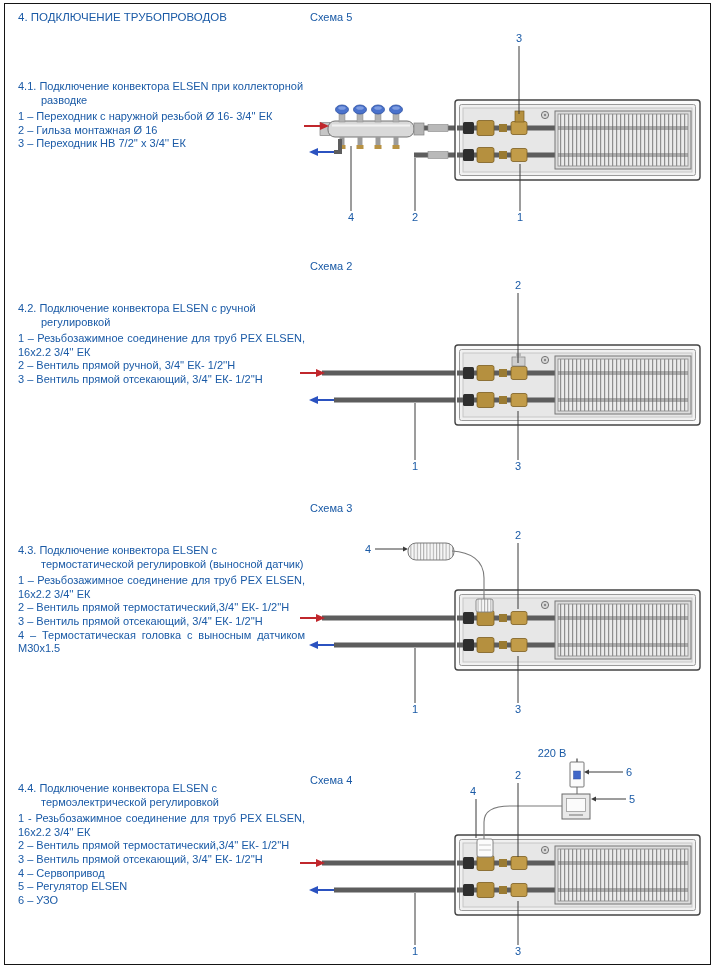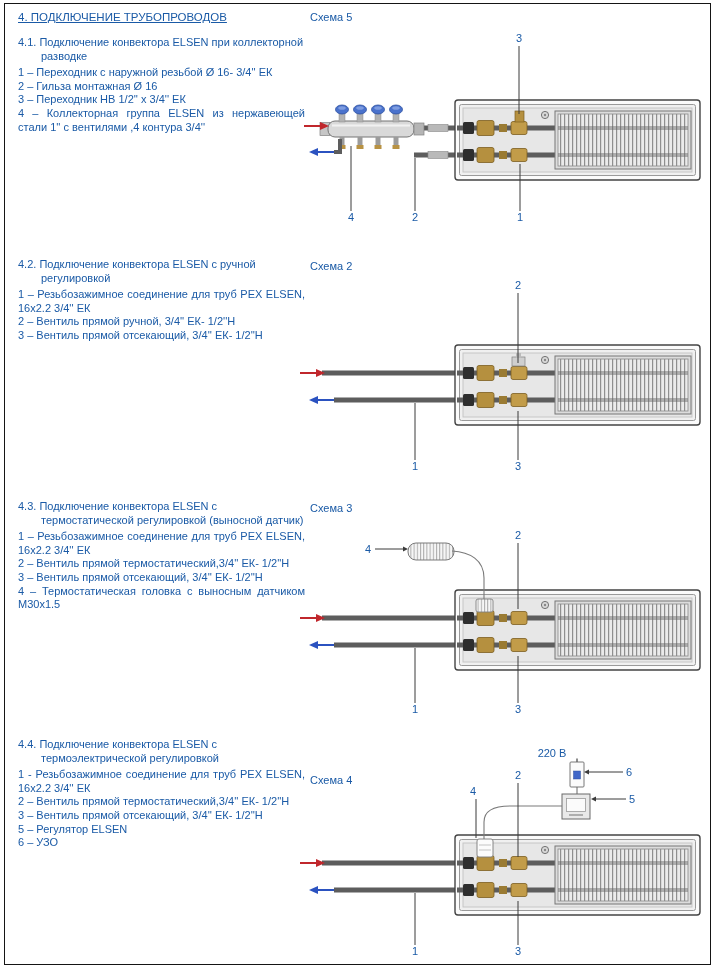--- a/index.html
+++ b/index.html
@@ -1,45 +1,44 @@
 <!DOCTYPE html>
 <html><head>
 <meta charset="utf-8">
 <style>
   :root{ --blue:#1a5aa6; }
   *{ margin:0; padding:0; box-sizing:border-box; }
   html,body{ background:#ffffff; }
   body{ width:715px; height:968px; font-family:"Liberation Sans", sans-serif; }
   .page{ position:relative; width:715px; height:968px; background:#fff; overflow:hidden; }
   .frame{ position:absolute; left:4px; top:3px; right:4px; bottom:3px; border:1.5px solid #151515; }
-  .doc-title{ position:absolute; left:18px; top:11px; font-size:11.5px; color:var(--blue);text-decoration:underline; }
+  .doc-title{ position:absolute; left:18px; top:11px; font-size:11.5px; color:var(--blue); }
   .sec{ position:absolute; left:18px; width:287px; color:var(--blue); font-size:11px; line-height:13.6px; }
-  .sec-heading{ padding-left:23px; text-indent:-23px; margin-bottom:3px; }
+  .sec-heading{ padding-left:23px; text-indent:-23px; margin-bottom:3px;margin-top:44px; }
   .sec-item{ text-align:justify; }
   .schema-label{ position:absolute; left:310px; font-size:11px; color:var(--blue); }
   svg.diagrams{ position:absolute; left:0; top:0; }
   .callout-num{ font-family:"Liberation Sans",sans-serif; font-size:11px; fill:var(--blue); text-anchor:middle; }
   .leader{ stroke:#3b3b3b; stroke-width:1; fill:none; }
   .pipe{ stroke:#5d5d5d; stroke-width:5; }
   .wire{ stroke:#7a7a7a; stroke-width:1.1; fill:none; }
 </style>
 </head>
 <body>
 
 <div class="page">
   <div class="frame"></div>
 
   <div class="doc-title">4. ПОДКЛЮЧЕНИЕ ТРУБОПРОВОДОВ</div>
 
   <section class="sec" style="top:36px">
     <div class="sec-heading">4.1. Подключение конвектора ELSEN при коллекторной разводке</div>
     <div class="sec-item">1 – Переходник с наружной резьбой Ø 16- 3/4'' ЕК</div>
     <div class="sec-item">2 – Гильза монтажная Ø 16</div>
-    <div class="sec-item">3 – Переходник НВ  1/2'' х 3/4'' ЕК</div>
-    <div class="sec-item">4 – Коллекторная группа ELSEN из нержавеющей стали 1'' с вентилями ,4 контура 3/4''</div>
+    <div class="sec-item">3 – Переходник НВ  7/2'' х 3/4'' ЕК</div>
   </section>
 
   <section class="sec" style="top:258px">
     <div class="sec-heading">4.2. Подключение конвектора ELSEN с ручной регулировкой</div>
     <div class="sec-item">1 – Резьбозажимное соединение для труб PEX ELSEN, 16х2.2 3/4'' ЕК</div>
     <div class="sec-item">2 – Вентиль прямой  ручной, 3/4'' ЕК- 1/2''Н</div>
     <div class="sec-item">3 – Вентиль прямой отсекающий, 3/4'' ЕК- 1/2''Н</div>
   </section>
 
   <section class="sec" style="top:500px">
@@ -48,20 +47,21 @@
     <div class="sec-item">2 – Вентиль прямой термостатический,3/4'' ЕК- 1/2''Н</div>
     <div class="sec-item">3 – Вентиль прямой отсекающий, 3/4'' ЕК- 1/2''Н</div>
     <div class="sec-item">4 – Термостатическая головка с выносным датчиком М30х1.5</div>
   </section>
 
   <section class="sec" style="top:738px">
     <div class="sec-heading">4.4. Подключение конвектора ELSEN с термоэлектрической регулировкой</div>
     <div class="sec-item">1 - Резьбозажимное соединение для труб PEX ELSEN, 16х2.2 3/4'' ЕК</div>
     <div class="sec-item">2 – Вентиль прямой термостатический,3/4'' ЕК- 1/2''Н</div>
     <div class="sec-item">3 – Вентиль прямой отсекающий, 3/4'' ЕК- 1/2''Н</div>
+    <div class="sec-item">4 – Сервопривод</div>
     <div class="sec-item">5 – Регулятор ELSEN</div>
     <div class="sec-item">6 – УЗО</div>
   </section>
 
   <div class="schema-label" style="top:11px">Схема 5</div>
   <div class="schema-label" style="top:260px">Схема 2</div>
   <div class="schema-label" style="top:502px">Схема 3</div>
   <div class="schema-label" style="top:774px">Схема 4</div>
 
   <svg class="diagrams" width="715" height="968" viewBox="0 0 715 968">

